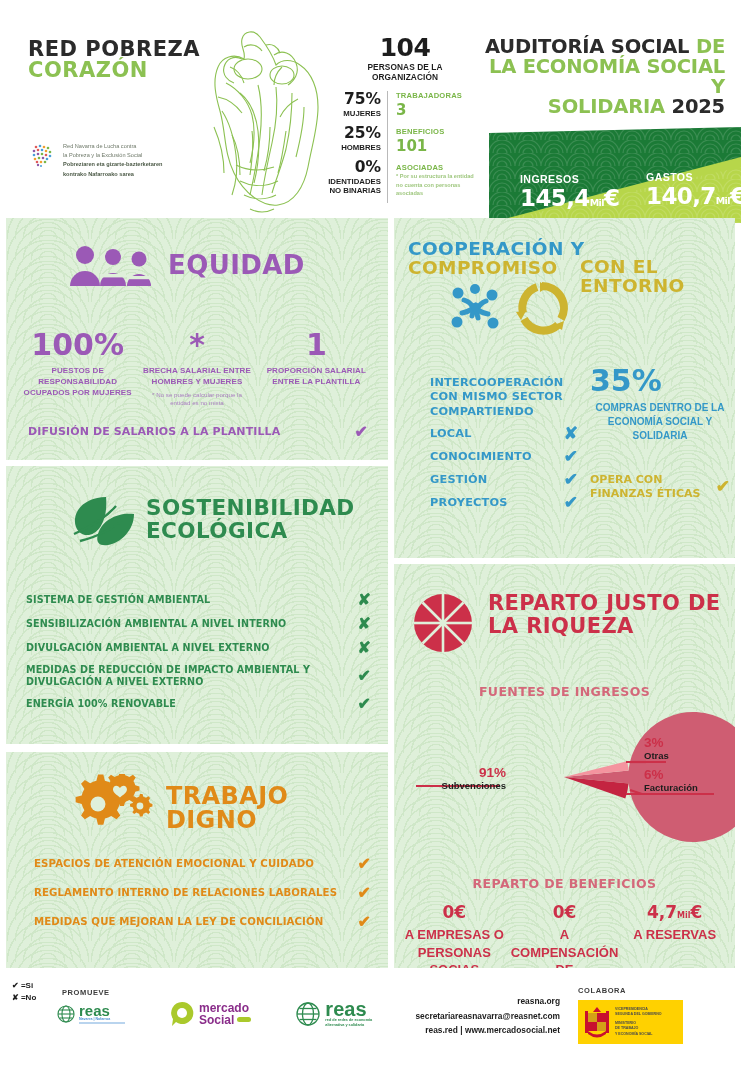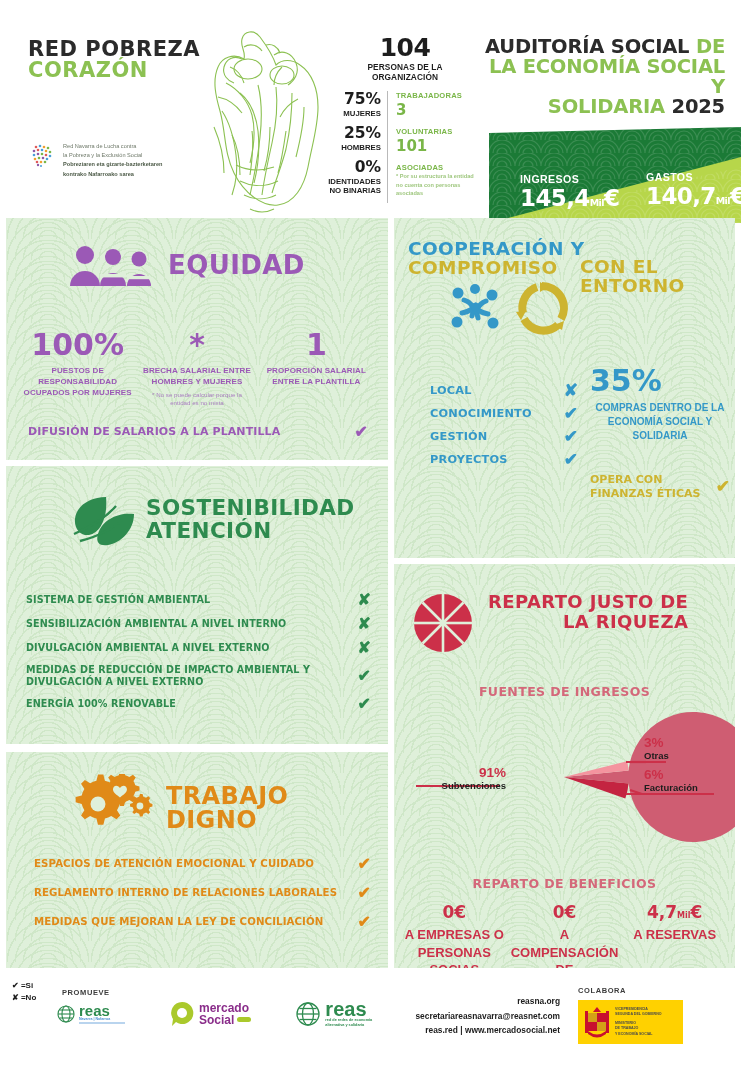--- a/index.html
+++ b/index.html
@@ -121,21 +121,21 @@
   .tr-head { position:absolute; left:62px; top:22px; display:flex; align-items:center; gap:12px; }
   .tr-title { font-size:24px; color:#e08a18; }
   .tr-list { position:absolute; left:20px; top:104px; width:345px; }
   .tr-list .row { margin-bottom:13px; }
   .tr-list .txt { color:#e08a18; font-size:10.2px;margin-left:8px; }
   .tr-list .mark { color:#e08a18; }
 
   
   #p-rep { left:394px; top:564px; width:341px; height:404px; }
   .re-head { position:absolute; left:18px; top:28px; display:flex; align-items:flex-start; gap:14px; }
-  .re-title { font-size:18px; color:#cc3049; line-height:1.1;text-align:right; }
+  .re-title { font-size:21px; color:#cc3049; line-height:1.1; }
   .re-sub1 { position:absolute; top:120px; left:0; width:341px; text-align:center; font-family:"DejaVu Sans", sans-serif; font-weight:bold; font-size:12.5px; color:#d4687a; letter-spacing:.4px; }
   .re-chart { position:absolute; left:0; top:148px; width:341px; height:140px; }
   .re-sub-b { position:absolute; top:312px; left:0; width:341px; text-align:center; font-family:"DejaVu Sans", sans-serif; font-weight:bold; font-size:12.5px; color:#d4687a; letter-spacing:.4px; }
   .re-cols { position:absolute; left:6px; top:340px; width:329px; display:flex; }
   .re-col { flex:1; text-align:center; padding:0 2px; }
   .re-num { font-size:17px; font-weight:bold; color:#cc3049; font-family:"DejaVu Sans", sans-serif; line-height:1; }
   .re-num .mil { font-size:8px; }
   .re-lbl { margin-top:5px; font-size:13px; font-weight:bold; color:#cc3049; line-height:1.35; }
 
   .pie-lbl { position:absolute; font-family:"Liberation Sans", sans-serif; }
@@ -246,21 +246,21 @@
           <div class="pctlbl">MUJERES</div>
           <div class="pct">25%</div>
           <div class="pctlbl">HOMBRES</div>
           <div class="pct">0%</div>
           <div class="pctlbl">IDENTIDADES<br>NO BINARIAS</div>
         </div>
         <div class="sg-div"></div>
         <div class="sg-right">
           <div class="rlbl">TRABAJADORAS</div>
           <div class="rnum">3</div>
-          <div class="rlbl">VOLUNTARIAS</div>
+          <div class="rlbl">BENEFICIOS</div>
           <div class="rnum">101</div>
           <div class="rlbl">ASOCIADAS</div>
           <div class="rnote">* Por su estructura la entidad no cuenta con personas asociadas</div>
         </div>
       </div>
     </div>
 
     <div class="audit">
       <div class="a-mix"><span class="d">AUDITORÍA SOCIAL </span><span class="g">DE</span></div>
       <div class="a-green">LA ECONOMÍA SOCIAL Y</div>
@@ -380,20 +380,25 @@
           </g>
           <g fill="#cdb430">
             <path d="M26 2 l8 5 l-8 5 z"></path>
             <path d="M50 41 l-2 9 l-8 -5 z"></path>
             <path d="M7 40 l-5 -8 l10 -1 z"></path>
           </g>
         </svg>
       </div>
 
       <div class="co-left-list">
+        <div class="co-ll-head">
+          <div>INTERCOOPERACIÓN</div>
+          <div>CON MISMO SECTOR</div>
+          <div>COMPARTIENDO</div>
+        </div>
         <div class="co-item">
           <span class="txt">LOCAL</span>
           <span class="mark">✘</span>
         </div>
         <div class="co-item">
           <span class="txt">CONOCIMIENTO</span>
           <span class="mark">✔</span>
         </div>
         <div class="co-item">
           <span class="txt">GESTIÓN</span>
@@ -424,21 +429,21 @@
         <svg width="66" height="52" viewBox="0 0 66 52">
           <g fill="#2e8b4f">
             <path d="M34 3 c-16 0 -30 9 -31 22 c-1 10 6 17 14 16 c12 -2 19 -19 17 -38 z"></path>
             <path d="M62 20 c-16 -2 -32 6 -36 20 c-3 10 3 12 10 11 c13 -2 26 -15 26 -31 z"></path>
             <path d="M2 40 c14 -6 30 -14 42 -28" stroke="#2e8b4f" stroke-width="2.4" fill="none"></path>
             <path d="M8 47 c16 -4 34 -12 48 -26" stroke="#2e8b4f" stroke-width="2.4" fill="none"></path>
           </g>
         </svg>
         <div class="sec-title so-title">
           <div>SOSTENIBILIDAD</div>
-          <div>ATENCIÓN</div>
+          <div>ECOLÓGICA</div>
         </div>
       </div>
 
       <div class="so-list">
         <div class="row">
           <span class="txt">SISTEMA DE GESTIÓN AMBIENTAL</span>
           <span class="mark">✘</span>
         </div>
         <div class="row">
           <span class="txt">SENSIBILIZACIÓN AMBIENTAL A NIVEL INTERNO</span>

